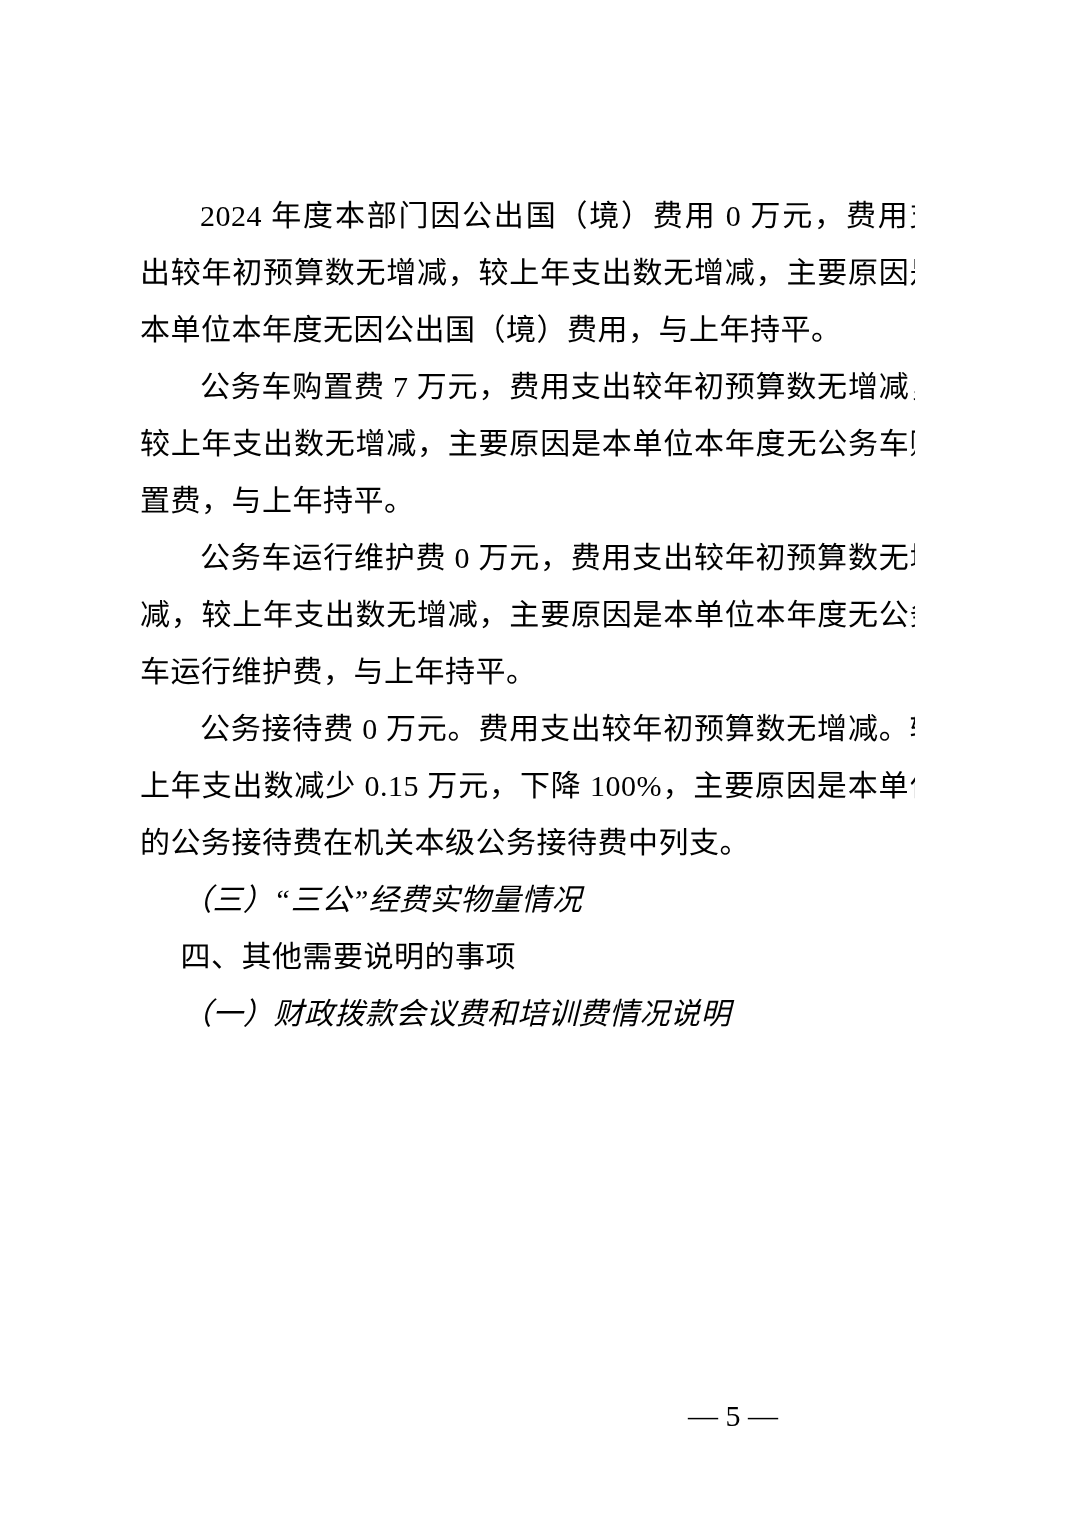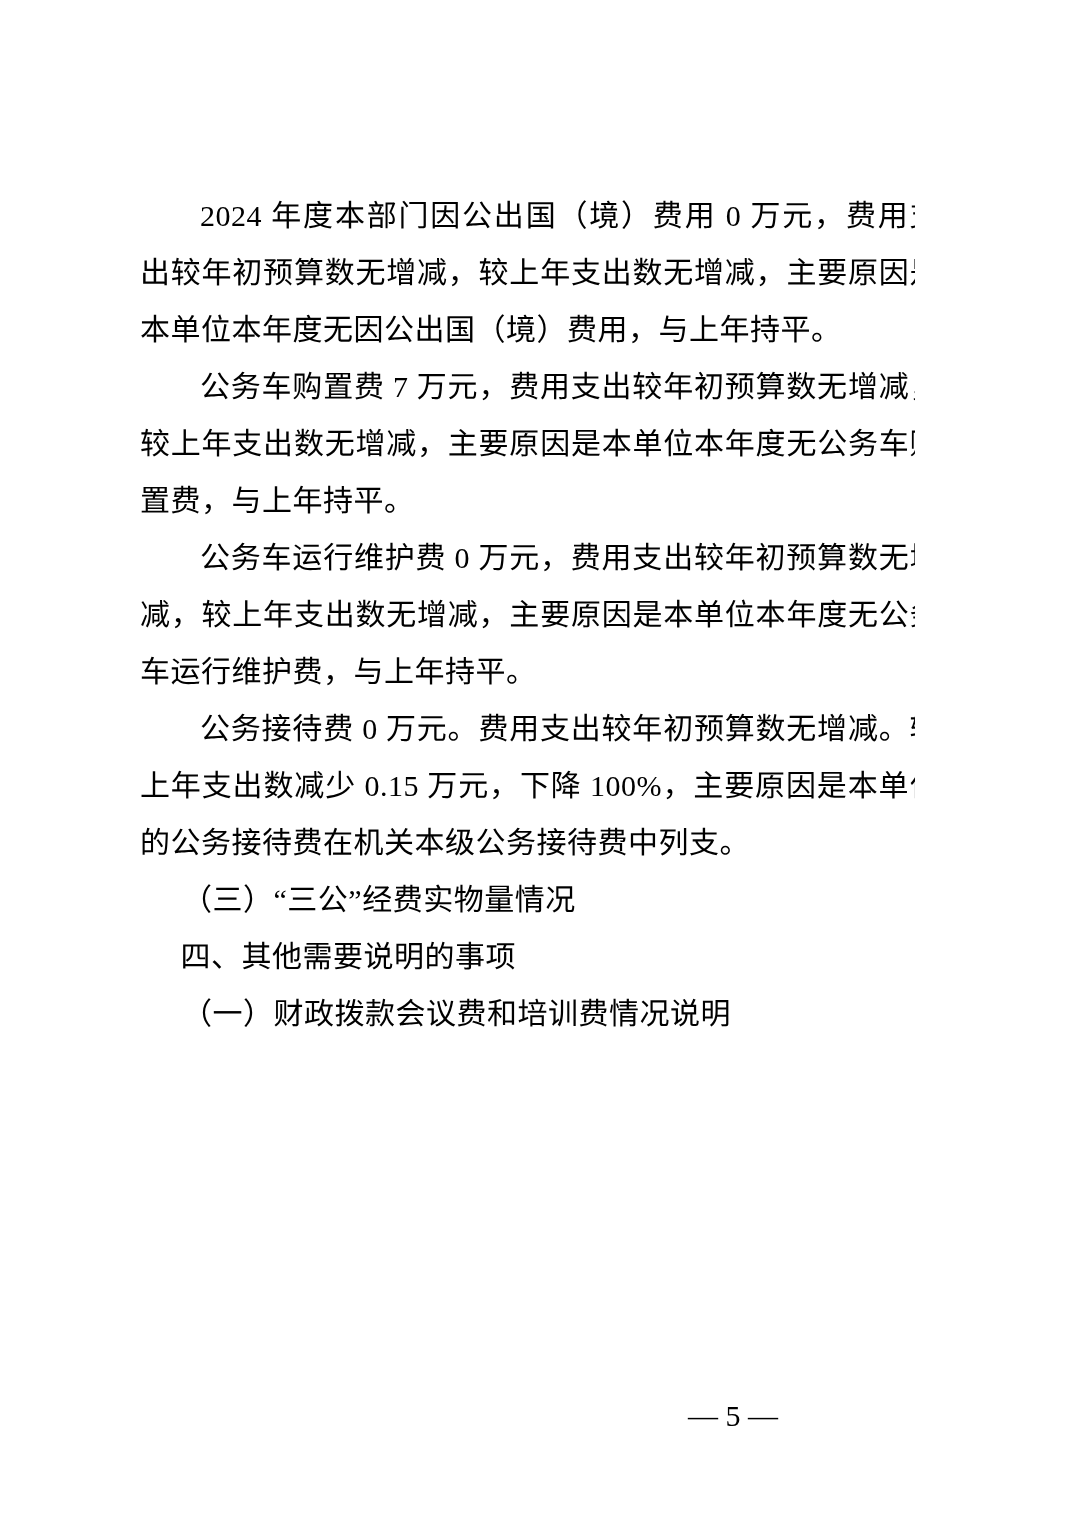--- a/index.html
+++ b/index.html
@@ -29,20 +29,21 @@
     font-size: 30px;
     line-height: 57px;
     text-align: justify;
     letter-spacing: 0.5px;
   }
   p.body-para {
     text-indent: 2em;
   }
   p.sub-heading {
     text-indent: 1.4em;
+    font-style: italic; 
   }
   p.section-heading {
     text-indent: 1.35em;
     font-family: "Liberation Sans", sans-serif;
     font-weight: normal;
     font-style: normal;
   }
   .footer-page-number {
     position: absolute;
     top: 1396px;

